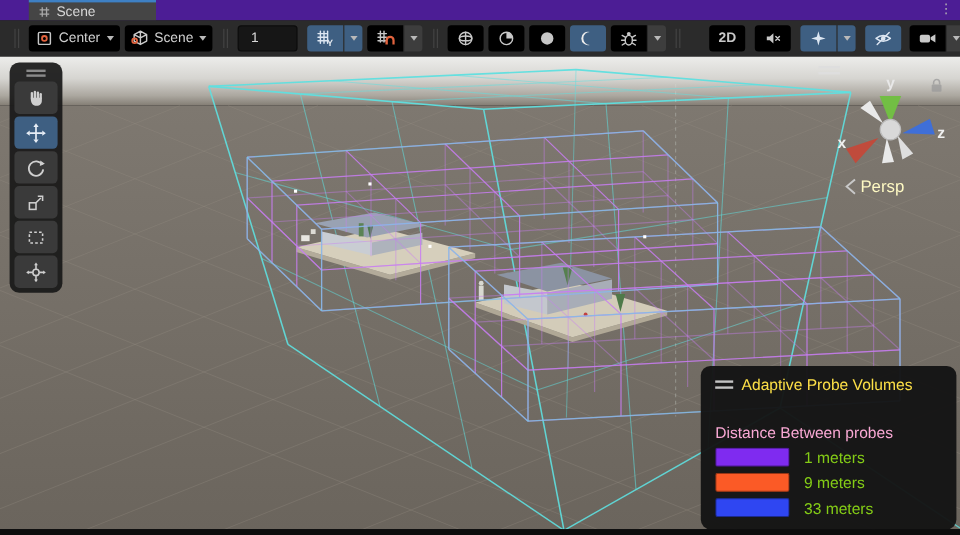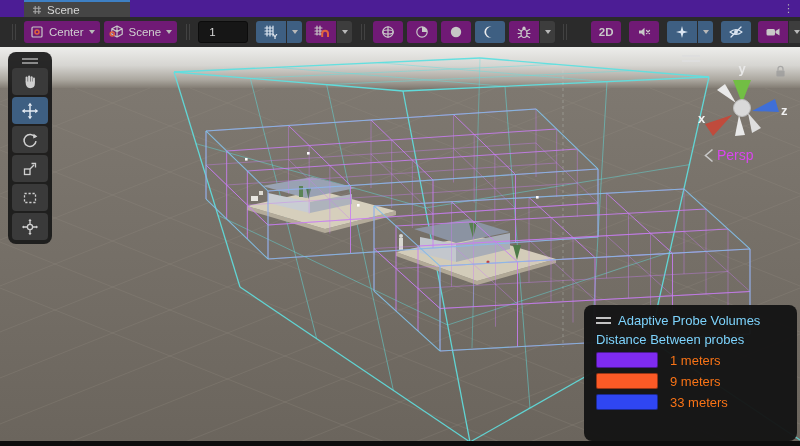--- a/index.html
+++ b/index.html
@@ -9,21 +9,21 @@
   
   #tabbar{position:absolute;left:0;top:0;width:800px;height:17px;background:#4c1d95;}
   #scene-tab{position:absolute;left:24px;top:0;width:106px;height:17px;background:#454545;
     border-top:2px solid #3e80c4;display:flex;align-items:center;gap:5px;padding:0 8px;}
   #scene-tab .tab-label{color:#d6d6d6;font-size:11.5px;}
   #kebab{position:absolute;right:6px;top:0px;color:#b5b5b5;font-size:11px;line-height:17px;letter-spacing:0;}
 
   
   #toolbar{position:absolute;left:0;top:17px;width:800px;height:30px;background:#2b2b2b;
     display:flex;align-items:center;}
-  .tb-btn{height:22px;background:#701a75;border-radius:3px;display:flex;align-items:center;
+  .tb-btn{height:22px;background:#000000;border-radius:3px;display:flex;align-items:center;
     justify-content:center;color:#d0d0d0;font-size:11.5px;padding:0 5px;flex:0 0 auto;}
   .tb-btn.icon-only{width:30px;padding:0;}
   .tb-btn.on{background:#3e5f82;}
   .grp{display:flex;flex:0 0 auto;}
   .grp .tb-btn{border-radius:3px 0 0 3px;}
   .dd{width:15px;height:22px;background:#3d3d3d;border-radius:0 3px 3px 0;margin-left:1px;
     display:flex;align-items:center;justify-content:center;flex:0 0 auto;}
   .dd.on{background:#3e5f82;}
   .dd i{display:block;width:0;height:0;border-left:3.5px solid transparent;border-right:3.5px solid transparent;
     border-top:4.5px solid #b9b9b9;}
@@ -44,33 +44,33 @@
   #tools .handle span{display:block;width:16px;border-top:2px solid #8a8a8a;border-bottom:2px solid #8a8a8a;height:6px;}
   .tool-btn{width:36px;height:27px;background:#3a3a3a;border-radius:4px;margin-top:2px;
     display:flex;align-items:center;justify-content:center;}
   .tool-btn.on{background:#3e5f82;}
 
   
   #gizmo-handle{position:absolute;left:682px;top:8px;width:18px;height:8px;}
   #gizmo-handle span{display:block;width:18px;border-top:2px solid #dedede;border-bottom:2px solid #dedede;height:7px;}
   #gizmo{position:absolute;left:692px;top:8px;width:100px;height:95px;}
   #persp{position:absolute;left:704px;top:100px;display:flex;align-items:center;gap:3px;
-    color:#d946ef;font-size:14px;}
+    color:#fef9c3;font-size:14px;}
   #lock{position:absolute;left:775px;top:18px;opacity:.75;}
 
   
   #legend{position:absolute;left:584px;top:258px;width:213px;height:136px;
     background:rgba(20,20,20,.96);border-radius:8px;padding:8px 12px 6px;}
   #legend .hdr{display:flex;align-items:center;gap:7px;}
   #legend .hdr .handle{width:15px;height:7px;border-top:2px solid #c3c3c3;border-bottom:2px solid #c3c3c3;}
-  #legend .hdr .ttl{color:#7dd3fc;font-size:13px;}
-  #legend .sub{color:#7dd3fc;font-size:13px;margin-top:4px;}
+  #legend .hdr .ttl{color:#fde047;font-size:13px;}
+  #legend .sub{color:#f9a8d4;font-size:13px;margin-top:25px;}
   .leg-row{display:flex;align-items:center;gap:12px;margin-top:5px;}
   .leg-swatch{width:62px;height:16px;border-radius:2px;border:1px solid rgba(0,0,0,.4);}
-  .leg-label{color:#f97316;font-size:13px;}
+  .leg-label{color:#84cc16;font-size:13px;}
 
   svg{display:block;}
   .icstroke{stroke:#c8c8c8;stroke-width:1.2;fill:none;stroke-linecap:round;stroke-linejoin:round;}
   .icfill{fill:#c8c8c8;}
   .on .icstroke{stroke:#dce6f2;}
   .on .icfill{fill:#dce6f2;}
 </style>
 </head>
 <body>
 

